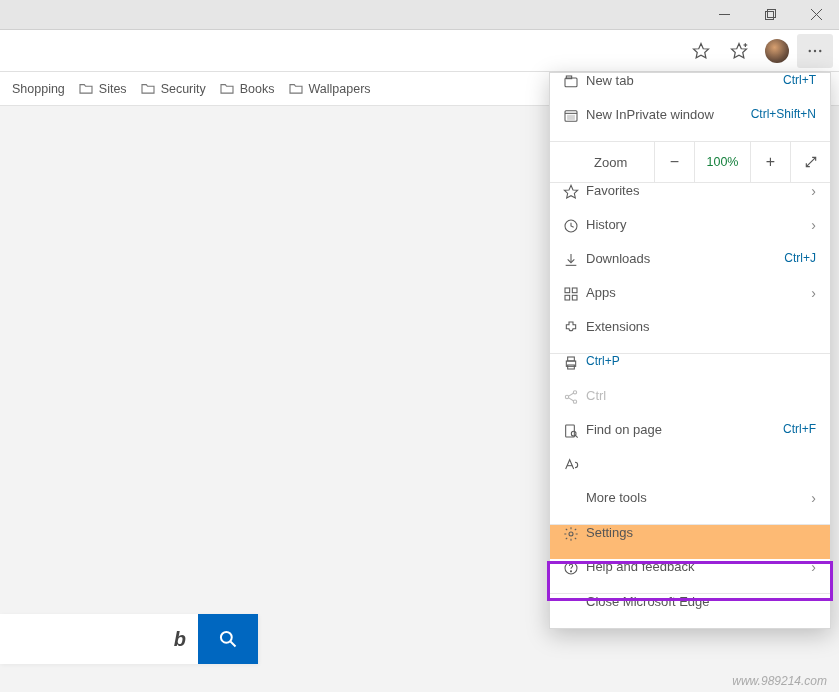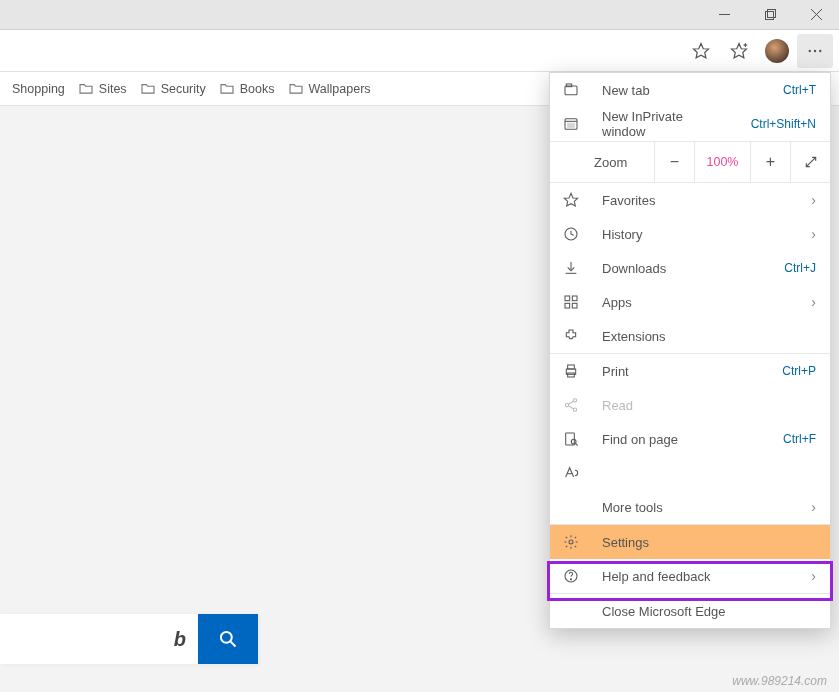--- a/index.html
+++ b/index.html
@@ -86,43 +86,43 @@
     top: 72px; right: 8px;
     width: 282px;
     background: #fff;
     border: 1px solid #d8d8d8;
     box-shadow: 0 6px 22px rgba(0,0,0,.22);
     font-size: 13px;
     color: #3a3a3a;
   }
   .menu hr { border: none; border-top: 1px solid #e6e6e6; margin: 0; }
   .mi {
-    display: flex; align-items: center;
+    display: flex; align-items: flex-start;
     height: 34px;
     padding: 0 14px 0 12px;
-    gap: 22px;
+    gap: 6px;
     position: relative;
   }
   .mi .icn { width: 18px; height: 18px; display:flex; align-items:center; justify-content:center; color:#5a5a5a; flex:0 0 18px;}
   .mi .lbl { flex: 1; color:#555;}
   .mi .sc  { color:#0369a1; font-size: 12px; }
   .mi .chev { color:#888; font-size: 14px; }
   .mi.disabled { color:#bbb; }
   .mi.disabled .lbl, .mi.disabled .icn { color:#bbb; }
   .zoom-row {
     display: flex; align-items: center; height: 40px;
   }
   .zoom-row .zlabel { padding-left: 44px; flex:1; color:#555;}
   .zoom-row .zbtn {
     width: 40px; height: 40px;
     border-left: 1px solid #e6e6e6;
     display:flex; align-items:center; justify-content:center;
     color:#555; font-size:16px;
   }
-  .zoom-row .zval { width: 56px; text-align:center; border-left:1px solid #e6e6e6; height:40px; line-height:40px; color:#ec4899; font-size:12.5px;}
+  .zoom-row .zval { width: 56px; text-align:center; border-left:1px solid #e6e6e6; height:40px; line-height:40px; color:#15803d; font-size:12.5px;}
   .highlight-box {
     position: absolute;
     border: 3px solid #9a22d8;
     pointer-events: none;
     left: -3px;
     width: 286px;
     top: 488px;
     height: 40px;
   }
   .watermark-h {
@@ -312,34 +312,33 @@
   </div>
   <hr>
   <div class="mi">
     <span class="icn">
         <svg width="16" height="16" viewBox="0 0 24 24" fill="none" stroke="currentColor" stroke-width="1.6">
           <rect x="5" y="9" width="14" height="8"></rect>
           <rect x="7" y="3" width="10" height="6"></rect>
           <rect x="7" y="15" width="10" height="6"></rect>
         </svg>
       </span>
-    <span class="lbl">Print</span>
     <span class="sc">Ctrl+P</span>
   </div>
   <div class="mi disabled">
     <span class="icn">
         <svg width="16" height="16" viewBox="0 0 24 24" fill="none" stroke="currentColor" stroke-width="1.6">
           <circle cx="18" cy="5" r="2.5"></circle>
           <circle cx="6" cy="12" r="2.5"></circle>
           <circle cx="18" cy="19" r="2.5"></circle>
           <line x1="8" y1="11" x2="16" y2="6"></line>
           <line x1="8" y1="13" x2="16" y2="18"></line>
         </svg>
       </span>
-    <span class="lbl">Read</span>
+    <span class="lbl">Ctrl</span>
   </div>
   <div class="mi">
     <span class="icn">
         <svg width="16" height="16" viewBox="0 0 24 24" fill="none" stroke="currentColor" stroke-width="1.6">
           <rect x="4" y="3" width="13" height="18" rx="1"></rect>
           <circle cx="16" cy="16" r="3.5"></circle>
           <line x1="19" y1="19" x2="22" y2="22"></line>
         </svg>
       </span>
     <span class="lbl">Find on page</span>

